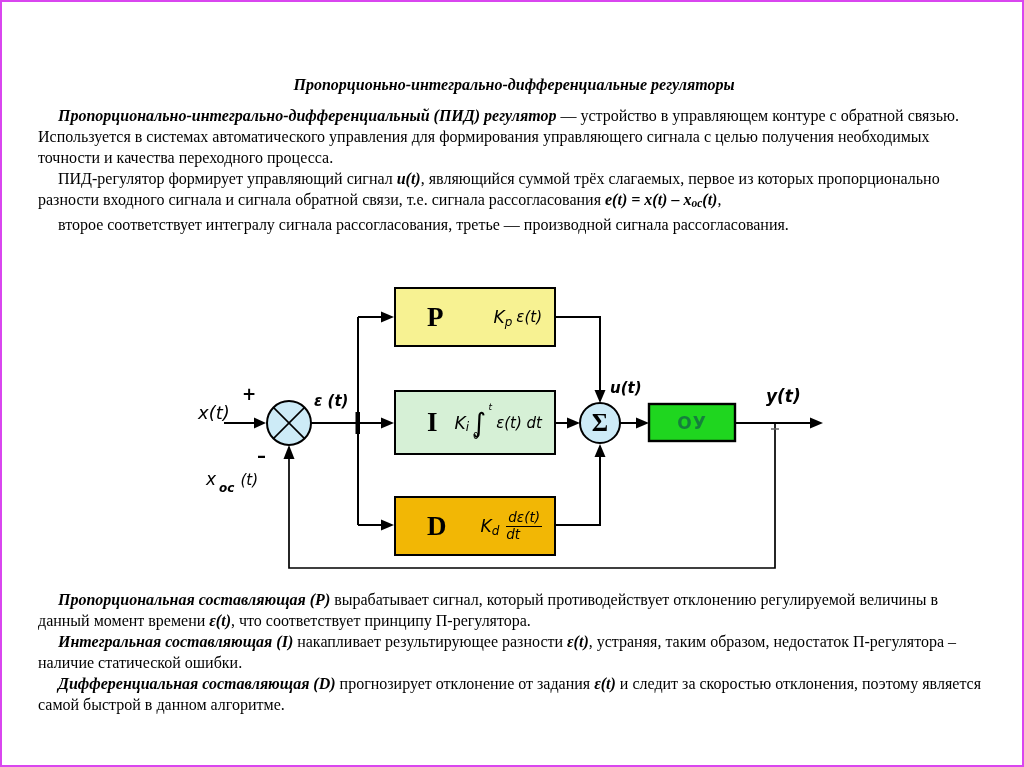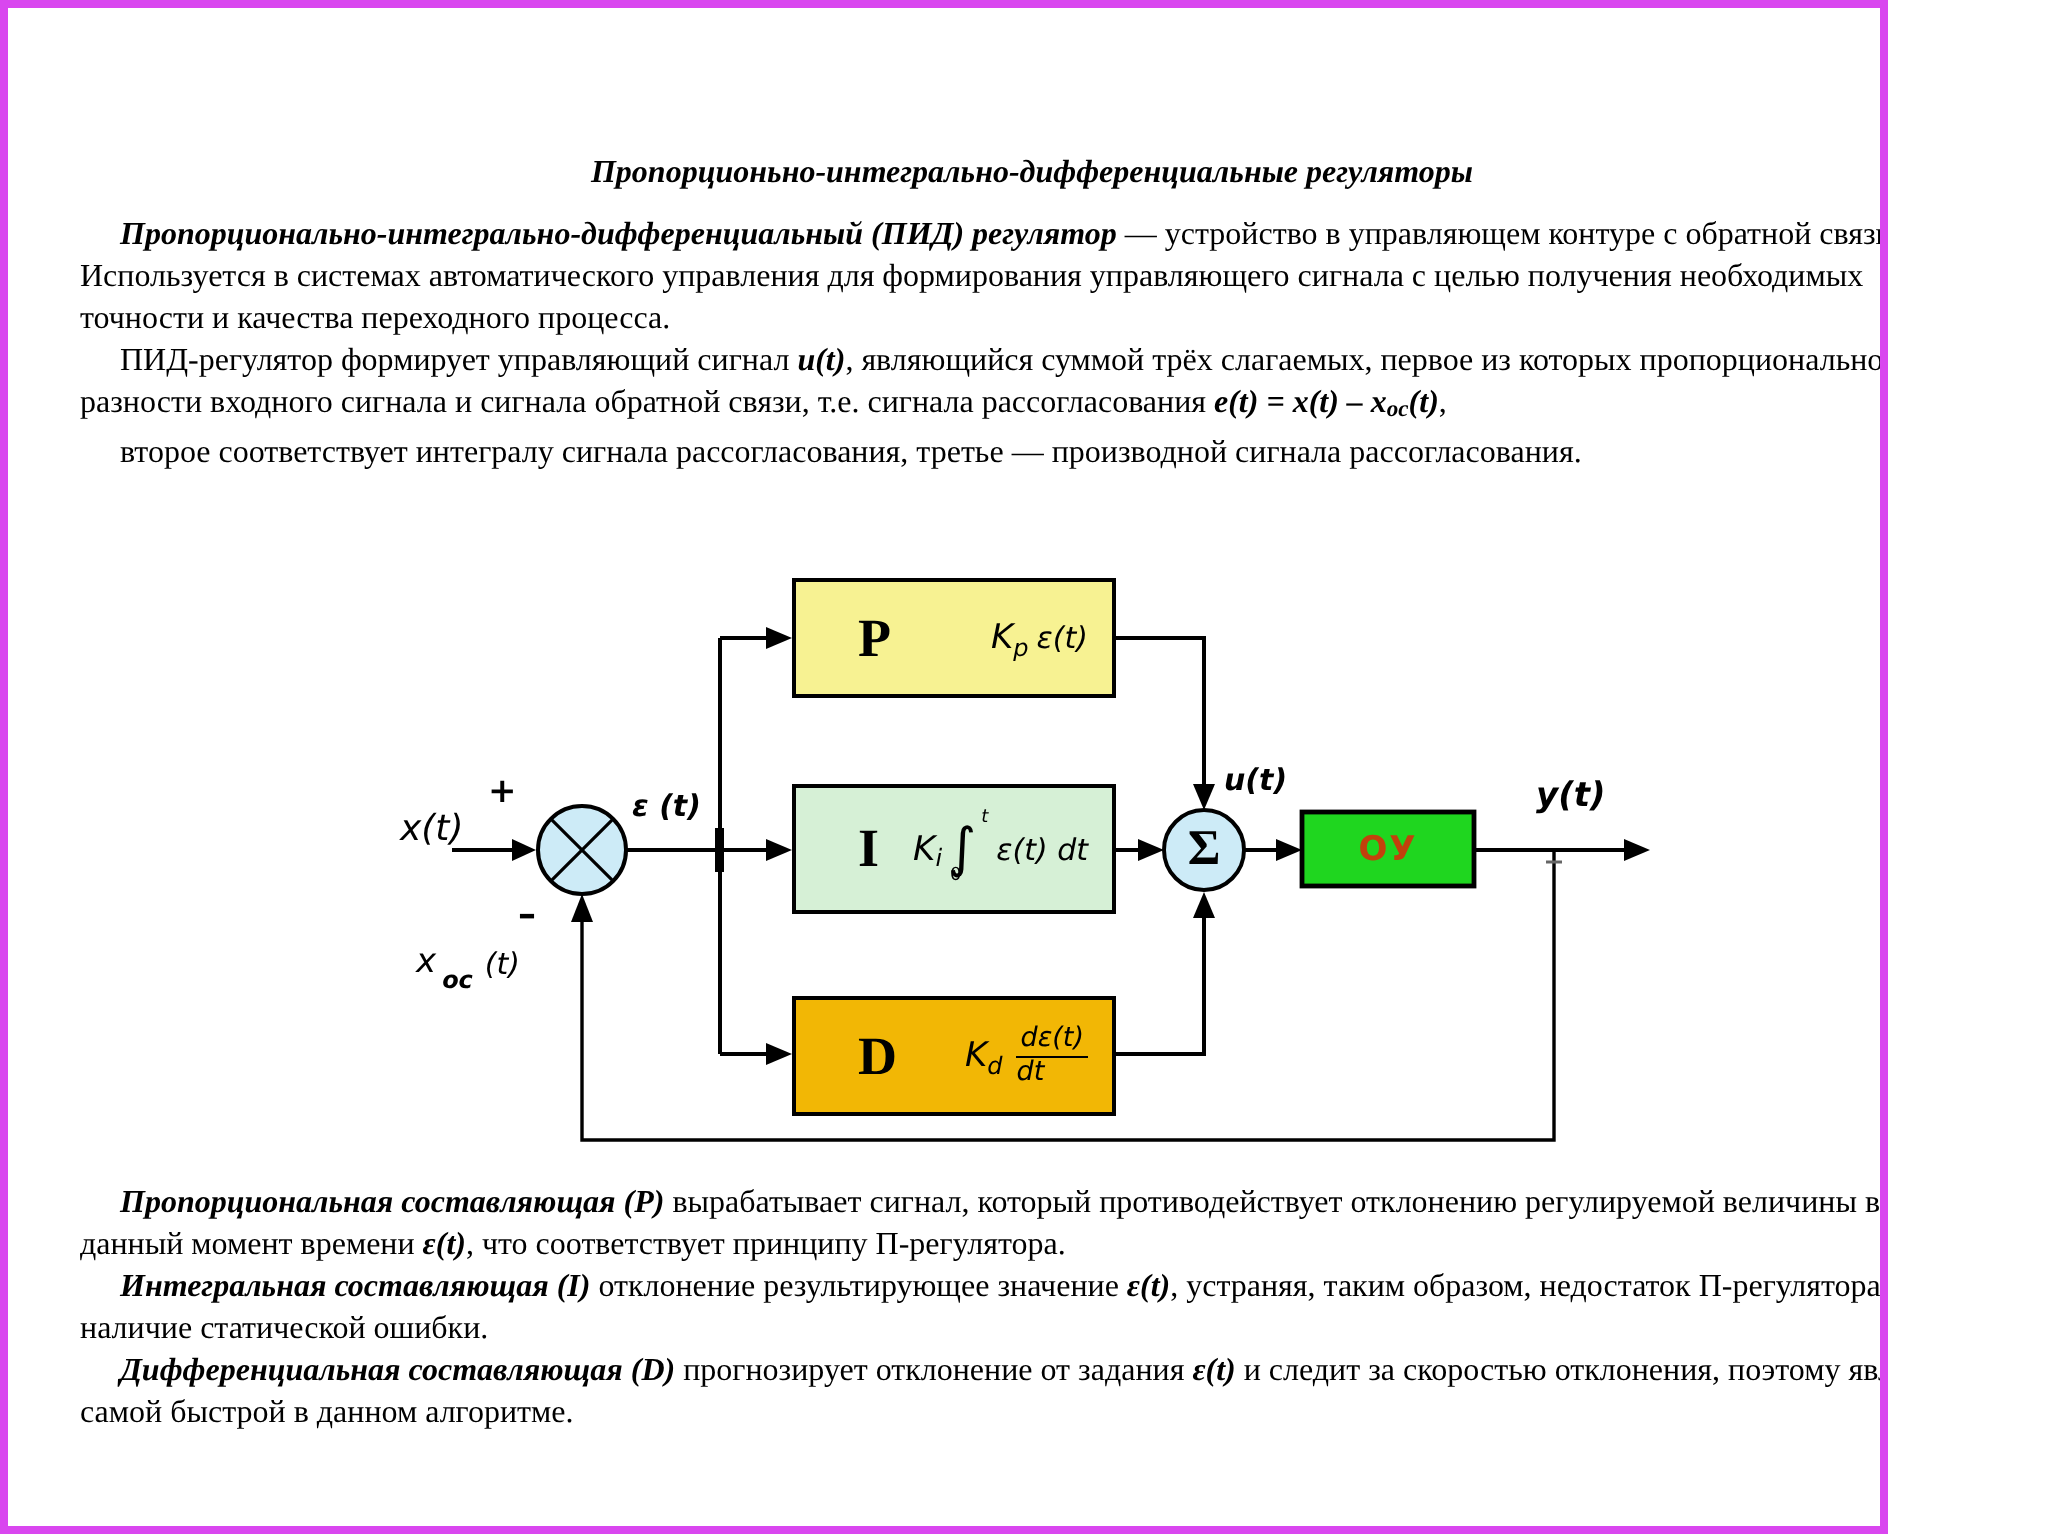--- a/index.html
+++ b/index.html
@@ -1,17 +1,17 @@
 <!DOCTYPE html>
 <html><head>
 <meta charset="utf-8">
 <style>
   html,body{margin:0;padding:0;}
   body{width:1024px;height:767px;background:#fff;font-family:"Liberation Serif",serif;color:#000;}
-  .slide{position:relative;width:944px;height:767px;background:#fff;border:4px solid #d946ef;box-sizing:border-box;overflow:hidden;}
+  .slide{position:relative;width:1024px;height:767px;background:#fff;border:2px solid #d946ef;box-sizing:border-box;overflow:hidden;}
 
   .toptext{position:absolute;left:36px;top:74px;width:952px;}
   .title{text-align:center;font-weight:bold;font-style:italic;font-size:16px;margin:0 0 11px 0;}
   p.body{margin:0;font-size:16px;line-height:21px;text-indent:20px;}
   .bottomtext{position:absolute;left:36px;top:587px;width:952px;}
   .bi{font-weight:bold;font-style:italic;}
   .subrun{font-size:0.72em;vertical-align:-2px;}
 
   svg.diagram{position:absolute;left:0;top:0;width:1024px;height:767px;}
 
@@ -36,21 +36,21 @@
   .gain{font-size:17px;}
   .gsub{font-size:12px;margin-top:9px;}
   .arg{margin-left:4px;}
   .intwrap{position:relative;display:inline-block;font-style:normal;font-size:27px;line-height:1;margin-left:1px;padding:0 6px 0 2px;}
   .lim-u{position:absolute;top:-6px;right:0;font-size:9px;font-style:italic;}
   .lim-l{position:absolute;bottom:-5px;left:3px;font-size:9px;font-style:normal;}
   .frac{display:inline-flex;flex-direction:column;align-items:flex-start;margin-left:7px;line-height:1.15;font-size:13.5px;}
   .frac .num{border-bottom:1.5px solid #000;padding:0 2px;}
 
   .sigma{position:absolute;left:578px;top:401px;width:40px;height:40px;display:flex;align-items:center;justify-content:center;font-family:"Liberation Serif",serif;font-weight:bold;font-size:25px;}
-  .plant-label{position:absolute;left:647px;top:402px;width:86px;height:37px;display:flex;align-items:center;justify-content:center;font-family:"DejaVu Sans",sans-serif;font-size:17px;font-weight:bold;color:#c2410c;letter-spacing:1px;}
+  .plant-label{position:absolute;left:647px;top:402px;width:86px;height:37px;display:flex;align-items:center;justify-content:center;font-family:"DejaVu Sans",sans-serif;font-size:17px;font-weight:bold;color:#15803d;letter-spacing:1px;}
 </style>
 </head>
 <body>
 
 <div class="slide">
 
   <div class="toptext">
     <div class="title">Пропорционьно-интегрально-дифференциальные регуляторы</div>
     <p class="body"><span class="bi">Пропорционально-интегрально-дифференциальный (ПИД) регулятор</span><span> — устройство в управляющем контуре с обратной связью. Используется в системах автоматического управления для формирования управляющего сигнала с целью получения необходимых точности и качества переходного процесса.</span></p>
     <p class="body"><span>ПИД-регулятор формирует управляющий сигнал </span><span class="bi">u(t)</span><span>, являющийся суммой трёх слагаемых, первое из которых пропорционально разности входного сигнала и сигнала обратной связи, т.е. сигнала рассогласования </span><span class="bi">е(t) = x(t) – x</span><span class="bi subrun">ос</span><span class="bi">(t)</span><span>,</span></p>
@@ -152,17 +152,17 @@
         <span class="den">dt</span>
       </span>
     </span>
   </div>
 
   <div class="sigma">Σ</div>
   <div class="plant-label">ОУ</div>
 
   <div class="bottomtext">
     <p class="body"><span class="bi">Пропорциональная составляющая (Р)</span><span> вырабатывает сигнал, который противодействует отклонению регулируемой величины в данный момент времени </span><span class="bi">ε(t)</span><span>, что соответствует принципу П-регулятора.</span></p>
-    <p class="body"><span class="bi">Интегральная составляющая (I)</span><span> отклонение результирующее значение </span><span class="bi">ε(t)</span><span>, устраняя, таким образом, недостаток П-регулятора – наличие статической ошибки.</span></p>
+    <p class="body"><span class="bi">Интегральная составляющая (I)</span><span> накапливает результирующее разности </span><span class="bi">ε(t)</span><span>, устраняя, таким образом, недостаток П-регулятора – наличие статической ошибки.</span></p>
     <p class="body"><span class="bi">Дифференциальная составляющая (D)</span><span> прогнозирует отклонение от задания </span><span class="bi">ε(t)</span><span> и следит за скоростью отклонения, поэтому является самой быстрой в данном алгоритме.</span></p>
   </div>
 
 </div>
 
 </body></html>

